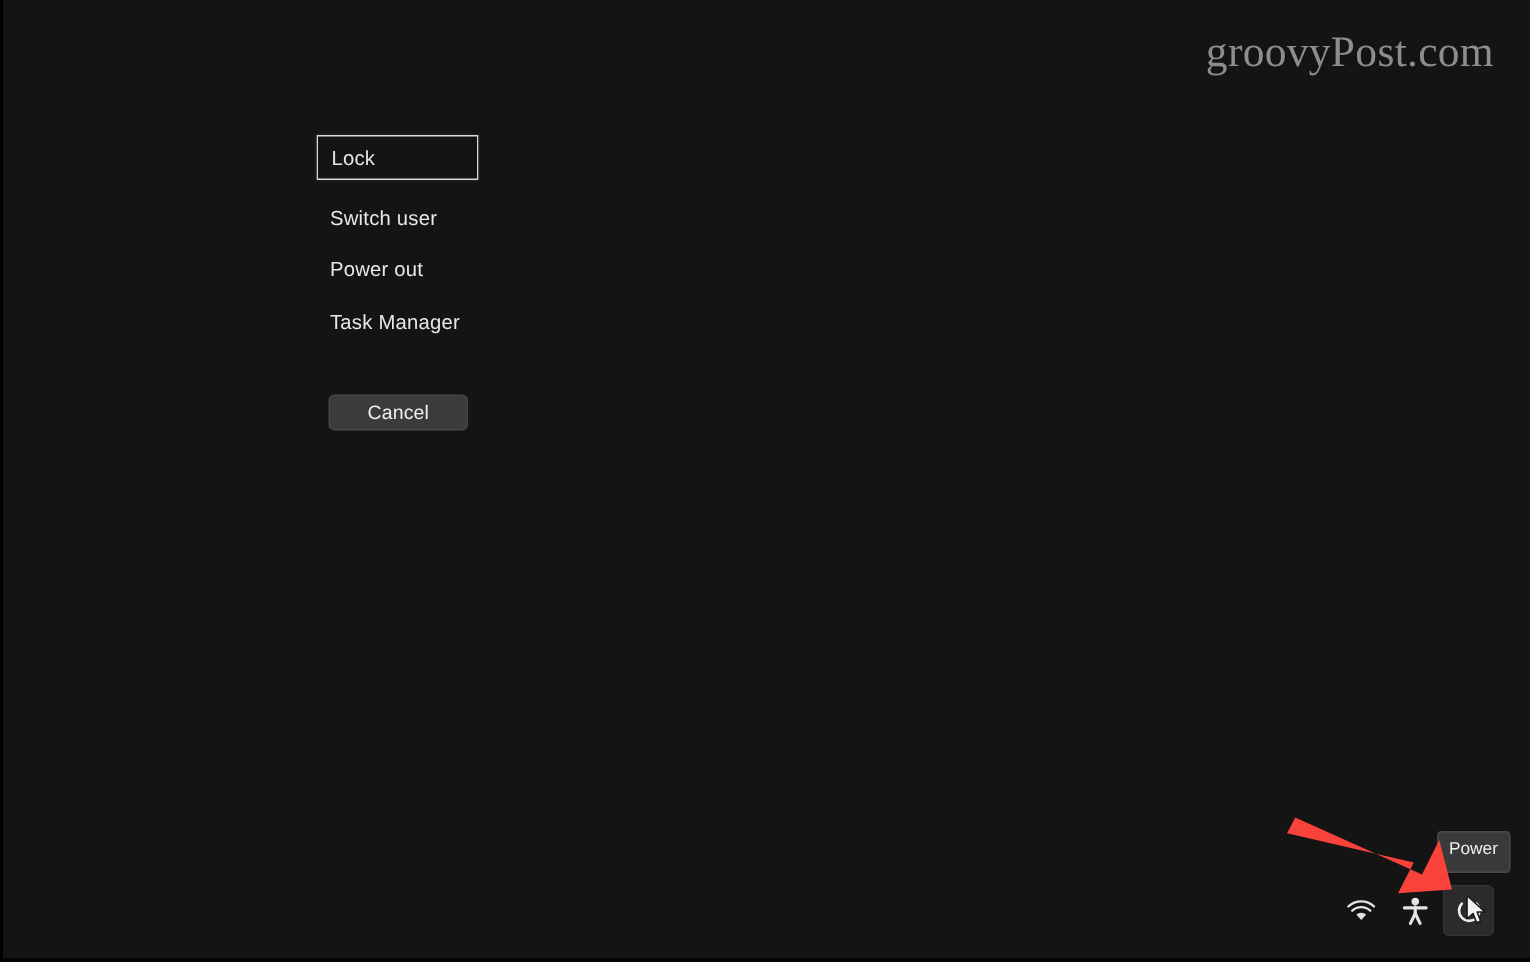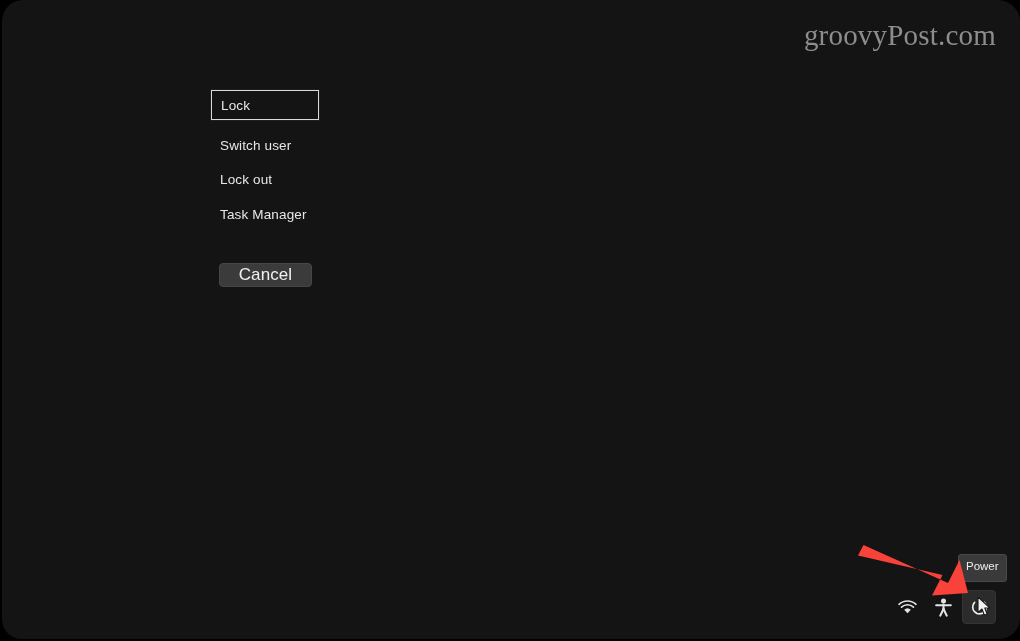--- a/index.html
+++ b/index.html
@@ -15,21 +15,20 @@
   }
   #screen {
     position: relative;
     width: 1020px;
     height: 641px;
     background: #141414;
     box-sizing: border-box;
     border-left: 2px solid #000000;
     border-bottom: 2px solid #000000;
     overflow: hidden;
-    border-radius: 22px;
     -webkit-font-smoothing: antialiased;
   }
 
   
   #watermark {
     position: absolute;
     right: 24px;
     top: 18px;
     font-family: "Liberation Serif", serif;
     font-size: 29px;
@@ -78,21 +77,21 @@
     position: absolute;
     left: 217px;
     top: 263px;
     width: 93px;
     height: 24px;
     background: #3b3b3b;
     border: 1px solid #464646;
     border-radius: 4px;
     box-sizing: border-box;
     color: #f0f0f0;
-    font-size: 17px;
+    font-size: 13px;
     line-height: 22px;
     text-align: center;
     letter-spacing: 0.1px;
     cursor: default;
   }
 
   
   #tray {
     position: absolute;
     left: 888px;
@@ -170,21 +169,21 @@
 
     <div class="option-item focused" id="item-lock">
       <span>Lock</span>
     </div>
 
     <div class="option-item" id="item-switch-user">
       <span>Switch user</span>
     </div>
 
     <div class="option-item" id="item-sign-out">
-      <span>Lock out</span>
+      <span>Power out</span>
     </div>
 
     <div class="option-item" id="item-task-mgr">
       <span>Task Manager</span>
     </div>
   </div>
 
   <div id="cancel-button">Cancel</div>
 
   <div id="tray">

